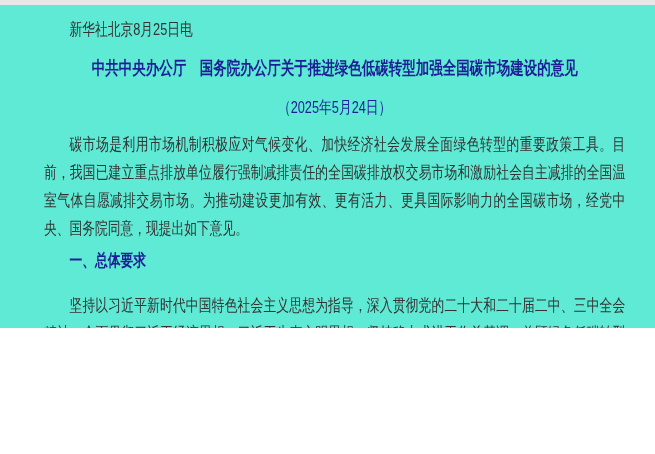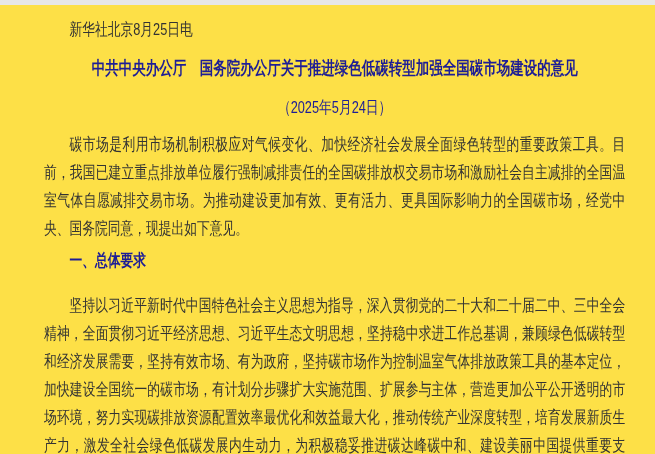--- a/index.html
+++ b/index.html
@@ -3,22 +3,22 @@
 <meta charset="utf-8">
 <style>
   html, body { margin: 0; padding: 0; }
   body {
     background: #ffffff;
     font-family: "Liberation Sans", "DejaVu Sans", sans-serif;
   }
   .screen {
     position: relative;
     width: 655px;
-    height: 454px;
-    background: #fde047;
+    height: 328px;
+    background: #5eead4;
     overflow: hidden;
   }
   .top-strip {
     width: 100%;
     height: 5px;
     background: #e7e7e7;
   }
   .content {
     padding: 11px 0 0 44px;
   }

